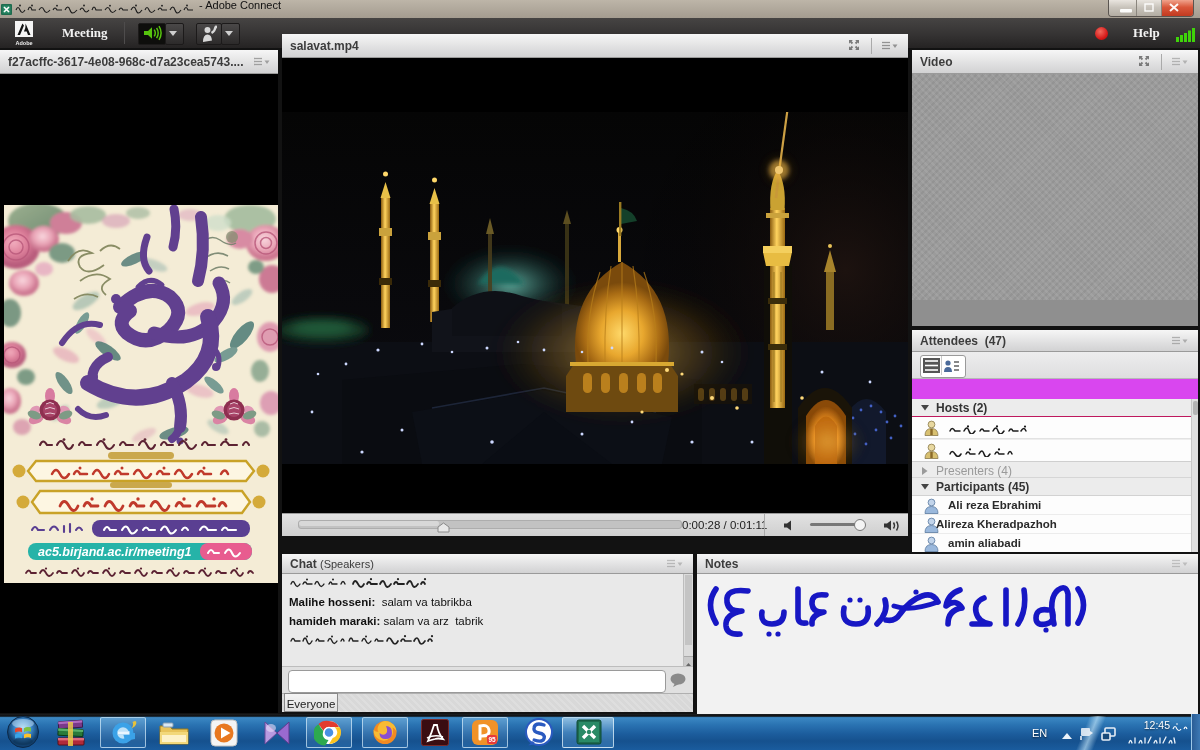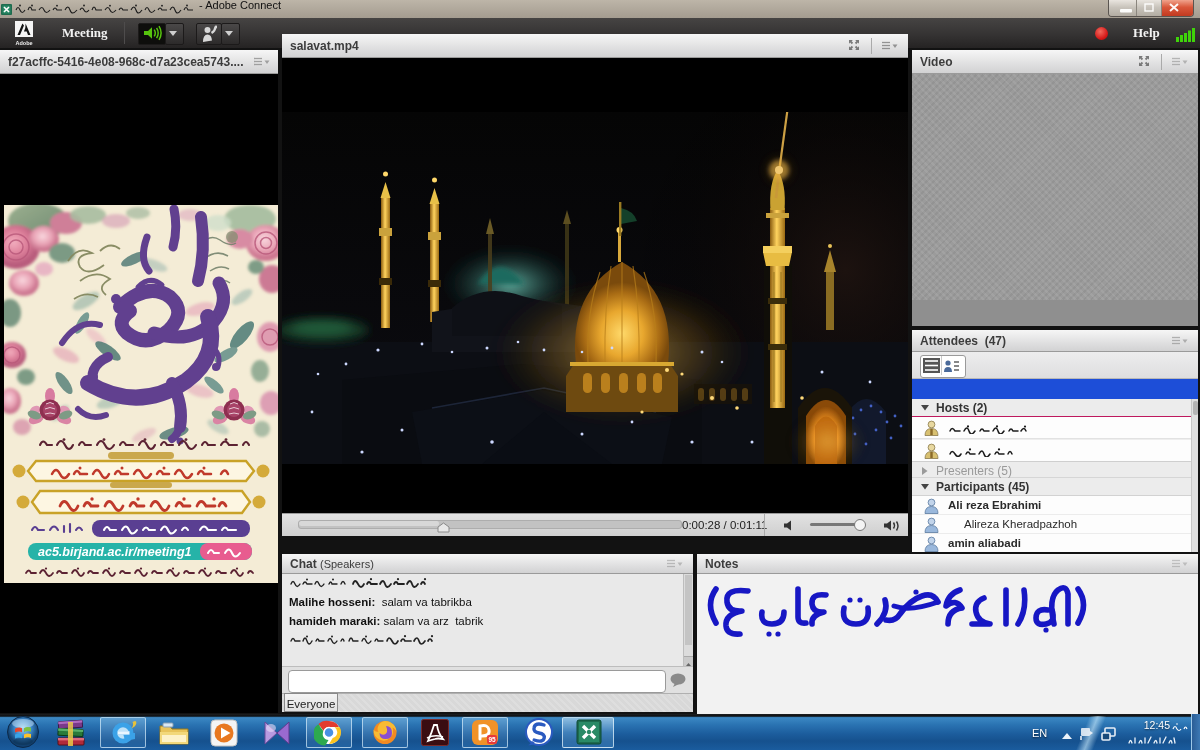--- a/index.html
+++ b/index.html
@@ -110,21 +110,21 @@
       <rect x="8" y="7" width="3" height="9"></rect>
       <rect x="12" y="4.5" width="3" height="11.5"></rect>
       <rect x="16" y="2" width="3" height="14"></rect>
     </g>
 </svg>
 
 <div class="abs" style="left:0;top:48px;width:1200px;height:666px;background:#121212"></div>
 
 <div class="pod" style="left:0;top:50px;width:278px;height:663px">
   <div class="podhead">
-    <div class="podtitle" style="font-size:12px">f27acffc-5416-4e08-968c-d7a23cea5743....</div>
+    <div class="podtitle" style="font-size:12px">f27acffc-3617-4e08-968c-d7a23cea5743....</div>
     <svg class="podmenu" style="right:8px" viewBox="0 0 16 10">
         <g stroke="#8a8a8a" stroke-width="1.3">
           <line x1="0" y1="1.5" x2="8" y2="1.5"></line>
           <line x1="0" y1="4.5" x2="8" y2="4.5"></line>
           <line x1="0" y1="7.5" x2="8" y2="7.5"></line>
         </g>
         <path d="M10.5 3.5 l5 0 l-2.5 3.5 z" fill="#8a8a8a"></path>
       </svg>
   </div>
 
@@ -608,21 +608,21 @@
       </svg>
   </div>
   <div class="abs" style="left:0;top:24px;right:0;bottom:26px;
     background:
       repeating-linear-gradient(45deg, rgba(255,255,255,.07) 0 2px, rgba(0,0,0,0) 2px 5px),
       repeating-linear-gradient(-45deg, rgba(0,0,0,.05) 0 2px, rgba(0,0,0,0) 2px 5px),
       #9b9b9b;"></div>
   <div class="abs" style="left:0;bottom:0;right:0;height:26px;background:#8f8f8f"></div>
 </div>
 
-<div class="pod" style="left:912px;top:330px;width:286px;height:222px;background:#1d4ed8">
+<div class="pod" style="left:912px;top:330px;width:286px;height:222px;background:#d946ef">
   <div class="podhead" style="height:22px">
     <div class="podtitle" style="top:4px">Attendees&nbsp; (47)</div>
     <svg class="podmenu" style="right:10px;top:6px;opacity:.5" viewBox="0 0 16 10">
         <g stroke="#777" stroke-width="1.3">
           <line x1="0" y1="1.5" x2="8" y2="1.5"></line>
           <line x1="0" y1="4.5" x2="8" y2="4.5"></line>
           <line x1="0" y1="7.5" x2="8" y2="7.5"></line>
         </g>
         <path d="M10.5 3.5 l5 0 l-2.5 3.5 z" fill="#777"></path>
       </svg>
@@ -688,42 +688,42 @@
             <circle cx="51" cy="3.4" r="1.1"></circle>
           </g>
         </g>
       </svg>
   </div>
 
   <div class="abs" style="left:0;top:131px;right:0;height:17px;background:#ececec;border-top:1px solid #cfcfcf;border-bottom:1px solid #d6d6d6;box-sizing:border-box">
     <svg class="abs" style="left:10px;top:5px" width="6" height="8">
         <path d="M0 0 L5.5 4 L0 8 Z" fill="#9a9a9a"></path>
       </svg>
-    <span class="abs" style="left:24px;top:2px;font-size:12px;color:#9a9a9a">Presenters (5)</span>
+    <span class="abs" style="left:24px;top:2px;font-size:12px;color:#9a9a9a">Presenters (4)</span>
   </div>
 
   <div class="abs" style="left:0;top:148px;right:0;height:18px;background:#ececec;border-bottom:1px solid #d2d2d2;box-sizing:border-box">
     <svg class="abs" style="left:9px;top:6px" width="8" height="6">
         <path d="M0 0 L8 0 L4 5.5 Z" fill="#444"></path>
       </svg>
     <span class="abs" style="left:24px;top:2px;font-size:12px;font-weight:bold;color:#333">Participants (45)</span>
   </div>
   <div class="abs" style="left:0;top:166px;right:6px;height:19px;background:#fdfdfd;border-bottom:1px solid #ececec;box-sizing:border-box">
     <svg class="abs" style="left:12px;top:2px" width="15" height="16" viewBox="0 0 15 16">
         <circle cx="7.5" cy="4.5" r="3.4" fill="#c2d4ea" stroke="#5a7aa0" stroke-width=".8"></circle>
         <path d="M1 15.5 q0 -7 6.5 -7 q6.5 0 6.5 7 z" fill="#9ab8dc" stroke="#5a7aa0" stroke-width=".8"></path>
       </svg>
     <span class="abs" style="left:36px;top:3px;font-size:11.5px;font-weight:bold;color:#2a2a2a">Ali reza Ebrahimi</span>
   </div>
   <div class="abs" style="left:0;top:185px;right:6px;height:19px;background:#fdfdfd;border-bottom:1px solid #ececec;box-sizing:border-box">
     <svg class="abs" style="left:12px;top:2px" width="15" height="16" viewBox="0 0 15 16">
         <circle cx="7.5" cy="4.5" r="3.4" fill="#c2d4ea" stroke="#5a7aa0" stroke-width=".8"></circle>
         <path d="M1 15.5 q0 -7 6.5 -7 q6.5 0 6.5 7 z" fill="#9ab8dc" stroke="#5a7aa0" stroke-width=".8"></path>
       </svg>
-    <span class="abs" style="left:52px;top:3px;font-size:11.5px;font-weight:normal;color:#2a2a2a">Alireza Kheradpazhoh</span>
+    <span class="abs" style="left:24px;top:3px;font-size:11.5px;font-weight:bold;color:#2a2a2a">Alireza Kheradpazhoh</span>
   </div>
   <div class="abs" style="left:0;top:204px;right:6px;height:18px;background:#fdfdfd">
     <svg class="abs" style="left:12px;top:2px" width="15" height="16" viewBox="0 0 15 16">
         <circle cx="7.5" cy="4.5" r="3.4" fill="#c2d4ea" stroke="#5a7aa0" stroke-width=".8"></circle>
         <path d="M1 15.5 q0 -7 6.5 -7 q6.5 0 6.5 7 z" fill="#9ab8dc" stroke="#5a7aa0" stroke-width=".8"></path>
       </svg>
     <span class="abs" style="left:36px;top:3px;font-size:11.5px;font-weight:bold;color:#2a2a2a">amin aliabadi</span>
   </div>
 
   <div class="abs" style="right:0;top:69px;width:7px;bottom:0;background:#e0e0e0;border-left:1px solid #c8c8c8;box-sizing:border-box">

